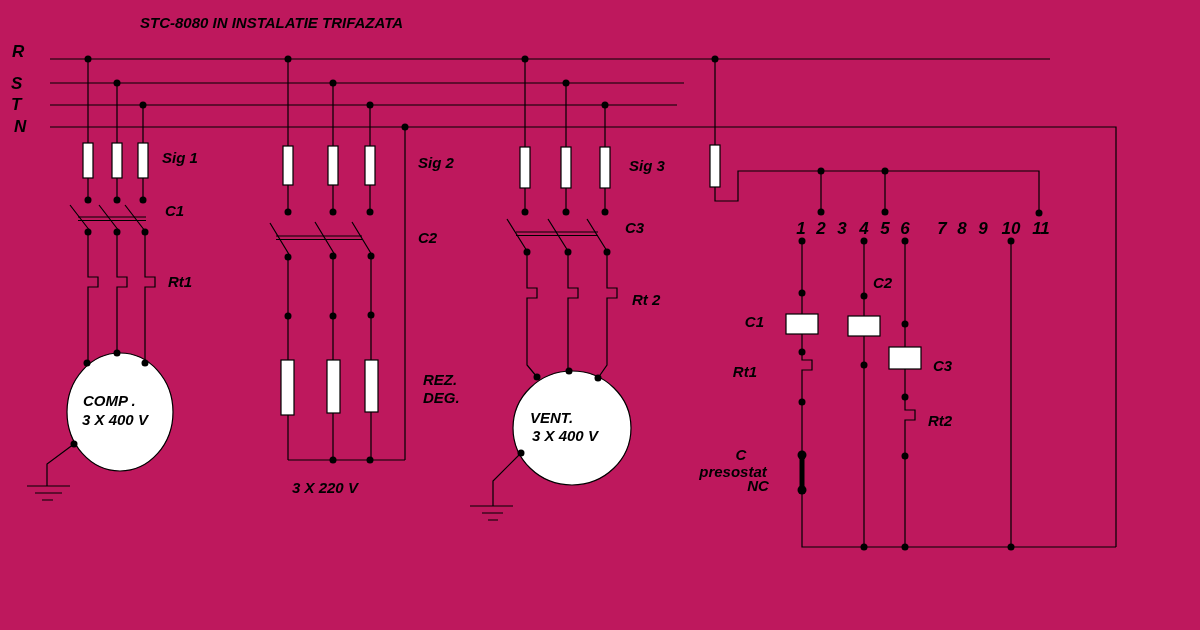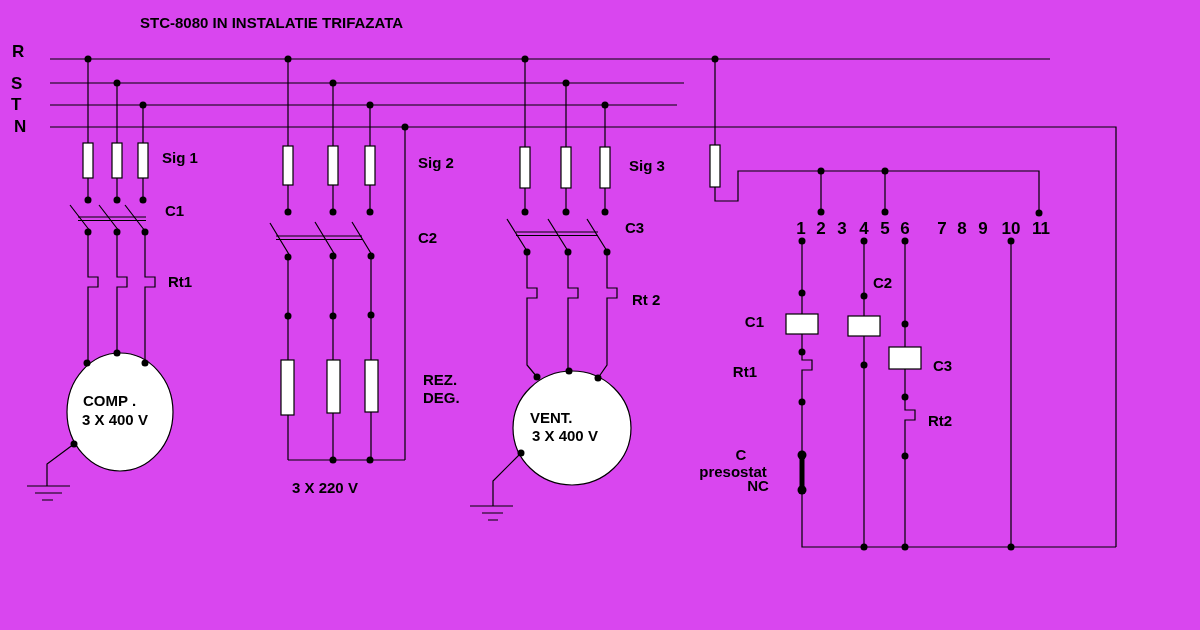--- a/index.html
+++ b/index.html
@@ -1,16 +1,16 @@
 <!DOCTYPE html>
 <html><head>
 <meta charset="utf-8">
 <style>
   html,body{margin:0;padding:0;background:#ffffff;}
-  .stage{position:relative;width:1200px;height:630px;background:#d946ef;overflow:hidden;}
+  .stage{position:relative;width:1200px;height:630px;background:#be185d;overflow:hidden;font-style:italic;}
   svg text{font-family:"Liberation Sans","DejaVu Sans",sans-serif;fill:#000;font-weight:700;}
   .w{fill:none;stroke:#000;stroke-width:1.2;}
   .cmp{fill:#ffffff;stroke:#000;stroke-width:1.2;}
   .dot{fill:#000;stroke:none;}
   .thick{fill:none;stroke:#000;stroke-width:5;}
   .t15{font-size:15px;}
   .t17{font-size:17px;}
   .title{font-size:15px;}
   .mid{text-anchor:middle;}
   .end{text-anchor:end;}

